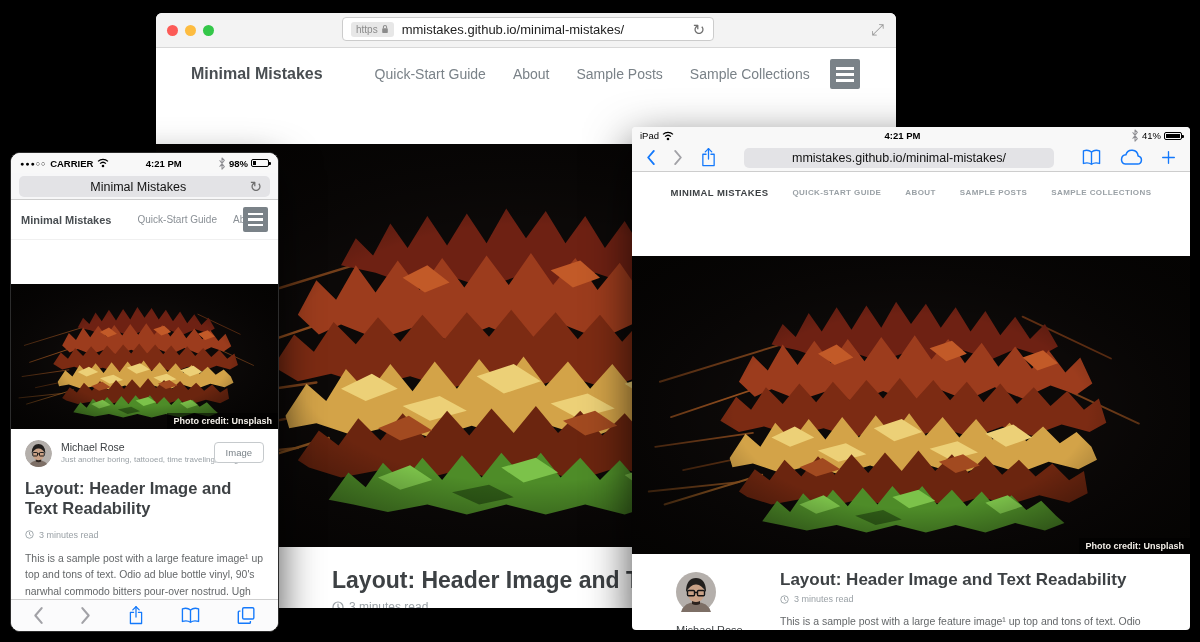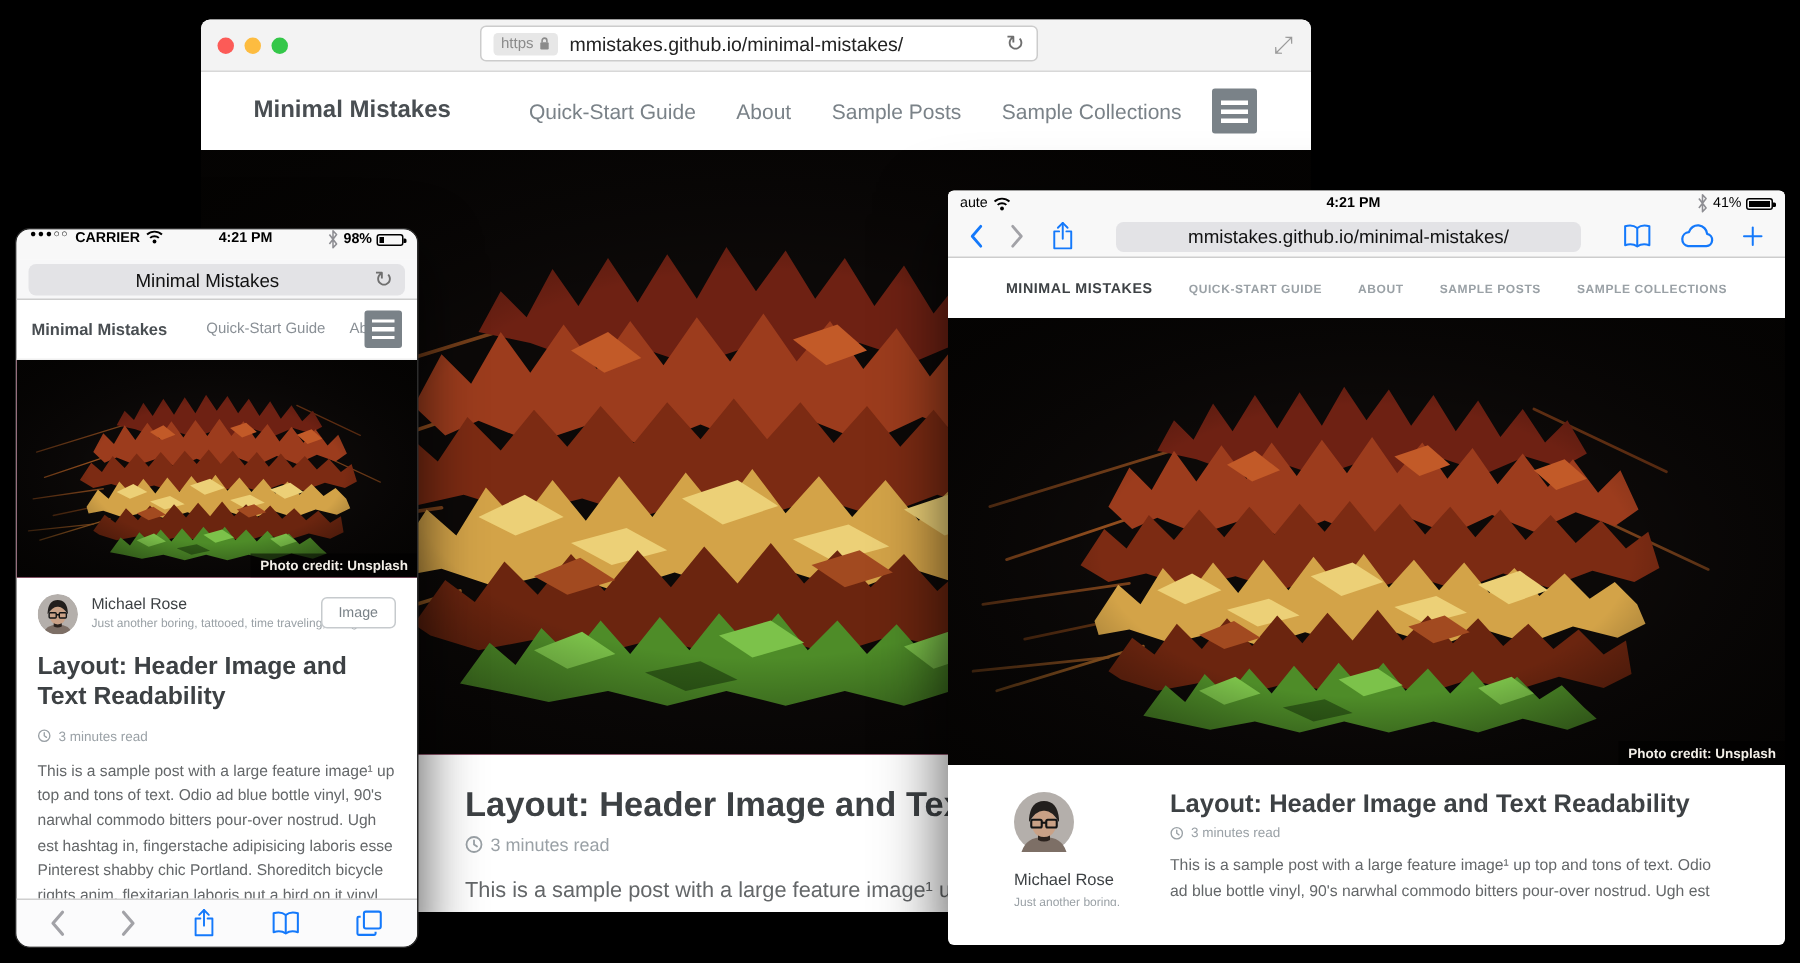--- a/index.html
+++ b/index.html
@@ -1,21 +1,21 @@
 <!DOCTYPE html>
 <html><head>
 <meta charset="utf-8">
 <style>
   html,body{margin:0;padding:0;background:#000;}
   body{width:1200px;height:642px;position:relative;overflow:hidden;
        font-family:"Liberation Sans","DejaVu Sans",sans-serif;
        -webkit-font-smoothing:antialiased;}
   .win{position:absolute;background:#fff;overflow:hidden;}
   
-  .win-desktop{left:134px;top:13px;width:740px;height:595px;border-radius:6px;
+  .win-desktop{left:156px;top:13px;width:740px;height:595px;border-radius:6px;
     box-shadow:0 18px 50px rgba(0,0,0,.65);z-index:1;}
   .dt-chrome{height:34px;background:#f3f3f3;border-bottom:1px solid #d8d8d8;
     position:relative;display:flex;align-items:center;}
   .lights{display:flex;gap:7px;margin-left:11px;}
   .light{width:11px;height:11px;border-radius:50%;}
   .l-red{background:#fc5b57;}.l-yellow{background:#fdbc40;}.l-green{background:#34c749;}
   .dt-urlfield{position:absolute;left:186px;top:4px;width:372px;height:24px;background:#fff;
     border:1px solid #ccc;border-radius:4px;display:flex;align-items:center;padding:0 8px;box-sizing:border-box;}
   .https-badge{background:#e7e7e7;border-radius:3px;font-size:10px;color:#8b8b8b;
     padding:2px 5px;display:flex;align-items:center;gap:3px;margin-right:8px;}
@@ -24,35 +24,35 @@
   .expand-ic{position:absolute;right:12px;top:8px;color:#9a9a9a;font-size:16px;}
   .dt-nav{height:52px;display:flex;align-items:center;padding:0 0 0 35px;position:relative;background:#fff;}
   .dt-brand{font-size:16px;font-weight:bold;color:#494e52;}
   .dt-links{display:flex;gap:27px;margin-left:52px;}
   .dt-link{font-size:14px;color:#7a8288;cursor:pointer;}
   .hamburger{position:absolute;right:36px;top:11px;width:30px;height:30px;background:#7a8288;
     border-radius:2px;display:flex;flex-direction:column;justify-content:center;align-items:center;gap:3px;}
   .hamburger i{display:block;width:18px;height:3px;background:#fff;}
   .hamburger.small{width:25px;height:25px;}
   .hamburger.small i{width:15px;height:2.5px;gap:2px;}
-  .feature{position:relative;overflow:hidden;background:#be185d;}
+  .feature{position:relative;overflow:hidden;background:#0f766e;margin-top:44px;}
   .dt-feature{height:403px;}
   .feature svg.scene{position:absolute;inset:0;width:100%;height:100%;}
   .credit{position:absolute;right:0;bottom:0;background:rgba(0,0,0,.55);color:#f3efe8;
     font-size:9px;font-weight:bold;padding:3px 6px;}
   .dt-content{height:106px;box-sizing:border-box;padding:20px 30px 0 176px;overflow:hidden;}
   .post-title-dt{font-size:23px;font-weight:bold;color:#3d4144;margin:0;white-space:nowrap;}
   .meta{display:flex;align-items:center;gap:5px;color:#9aa1a6;margin-top:6px;}
   .meta-dt{font-size:12px;}
   .body-dt{font-size:14.5px;color:#646769;line-height:1.5;margin-top:14px;width:560px;}
   .clock{display:inline-block;}
   
   .win-phone{left:10px;top:152px;width:267px;height:478px;border-radius:10px;
     box-shadow:0 14px 40px rgba(0,0,0,.7);z-index:3;border:1px solid #2c2c2c;}
-  .ph-status{height:20px;display:flex;align-items:flex-start;padding:0 9px;font-size:9.5px;
+  .ph-status{height:20px;display:flex;align-items:center;padding:0 9px;font-size:9.5px;
     font-weight:bold;color:#000;background:#f8f8f8;}
   .dots{font-size:7px;letter-spacing:1px;margin-right:4px;}
   .ph-time{flex:1;text-align:center;}
   .ph-right{display:flex;align-items:center;gap:3px;}
   .batt{width:18px;height:8px;border:1px solid #000;border-radius:2px;position:relative;padding:1px;box-sizing:border-box;}
   .batt:after{content:"";position:absolute;right:-3px;top:2px;width:2px;height:3px;background:#000;border-radius:0 1px 1px 0;}
   .batt i{display:block;height:100%;background:#000;}
   .batt .f22{width:24%;}
   .batt .f100{width:100%;}
   .ph-urlrow{height:27px;background:#f7f7f8;padding:3px 8px;box-sizing:border-box;border-bottom:1px solid #cdcdcd;}
@@ -274,21 +274,21 @@
         </svg>
       <span>3 minutes read</span>
     </div>
     <p class="body-dt">This is a sample post with a large feature image¹ up top and tons of text. Odio ad blue bottle vinyl, 90's narwhal commodo bitters pour-over nostrud. Ugh est hashtag in, fingerstache adipisicing laboris esse Pinterest shabby chic Portland.</p>
   </div>
 </div>
 
 <div class="win win-ipad">
   <div class="ip-status">
     <span class="dev">
-      <span>aute</span>
+      <span>iPad</span>
       <svg width="12" height="10" color="#000">
           <use href="#ic-wifi"></use>
         </svg>
     </span>
     <span class="time">4:21 PM</span>
     <span class="ph-right">
       <svg width="8" height="13" color="#8e8e93">
           <use href="#ic-bt"></use>
         </svg>
       <span>41%</span>

